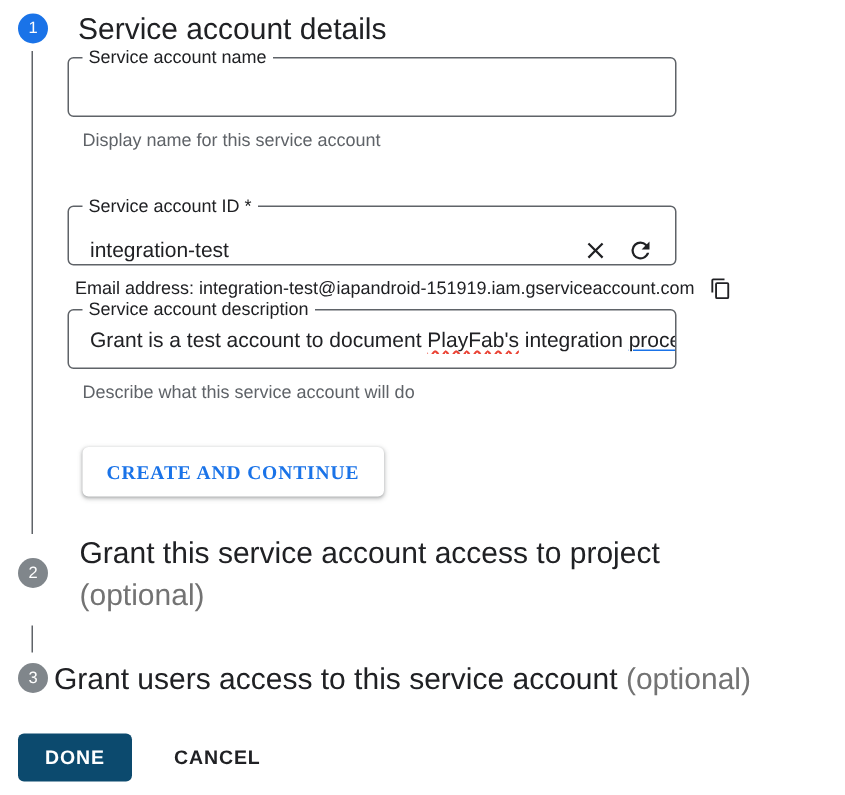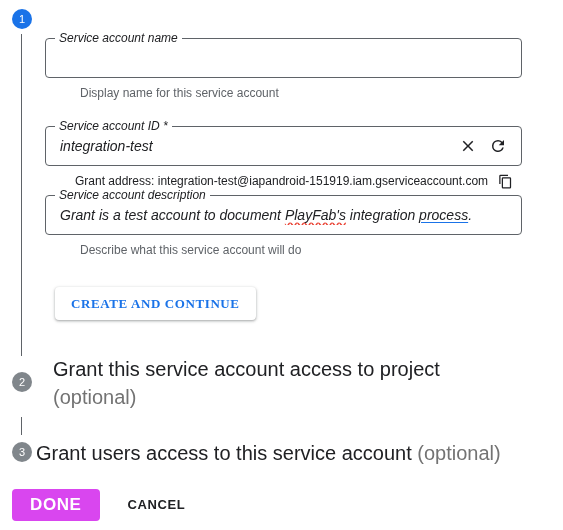--- a/index.html
+++ b/index.html
@@ -70,28 +70,27 @@
     position: absolute;
     left: 45px;
     top: 38px;
     width: 477px;
   }
 
   
   .field {
     position: relative;
     box-sizing: border-box;
-    width: 477px;
+    width: 406px;
     height: 40px;
     border: 1px solid #5f6368;
     border-radius: 4px;
     background: #ffffff;
     display: flex;
     align-items: center;
-    font-style: italic;
   }
   .field-label {
     position: absolute;
     top: -8px;
     left: 9px;
     background: #ffffff;
     padding: 0 4px;
     font-size: 12px;
     line-height: 14px;
     color: #202124;
@@ -118,21 +117,20 @@
     height: 18px;
     display: block;
     cursor: pointer;
   }
   .hint {
     font-size: 12px;
     line-height: 16px;
     color: #5f6368;
     padding-left: 10px;
     margin-top: 7px;
-    margin-left: 25px;
   }
   .hint.dark {
     color: #202124;
     display: flex;
     align-items: center;
     gap: 10px;
     padding-left: 5px;
   }
 
   
@@ -195,24 +193,24 @@
     top: 489px;
     display: flex;
     align-items: center;
   }
   .btn-primary {
     box-sizing: border-box;
     height: 32px;
     padding: 0 18px;
     border: none;
     border-radius: 4px;
-    background: #d946ef;
+    background: #0c4a6e;
     color: #ffffff;
     font-family: inherit;
-    font-size: 17px;
+    font-size: 13px;
     font-weight: 700;
     letter-spacing: .6px;
     line-height: 32px;
     cursor: pointer;
   }
   .btn-text {
     height: 32px;
     padding: 0 12px;
     margin-left: 16px;
     border: none;
@@ -224,49 +222,50 @@
     letter-spacing: .6px;
     line-height: 32px;
     cursor: pointer;
   }
 </style>
 </head>
 <body>
 
 <div id="step1" class="step">
   <div class="badge active">1</div>
+  <div class="step-title">Service account details</div>
 </div>
 
 <div class="connector" style="left:21px; top:34px; height:322px;"></div>
 
 <div id="step1-body">
 
   <div class="field">
     <span class="field-label">Service account name</span>
   </div>
   <div class="hint">Display name for this service account</div>
 
-  <div class="field" style="margin-top:25px;">
+  <div class="field" style="margin-top:36px;align-items:flex-end;">
     <span class="field-label">Service account ID *</span>
     <div class="field-value" placeholder="Service account ID">integration-test</div>
     <div class="field-icons">
       <span class="icon-btn">
         <svg viewBox="0 0 24 24" width="18" height="18">
           <path d="M19 6.41 17.59 5 12 10.59 6.41 5 5 6.41 10.59 12 5 17.59 6.41 19 12 13.41 17.59 19 19 17.59 13.41 12z" fill="#202124"></path>
         </svg>
       </span>
       <span class="icon-btn">
         <svg viewBox="0 0 24 24" width="18" height="18">
           <path d="M17.65 6.35A7.958 7.958 0 0 0 12 4a8 8 0 1 0 7.73 10h-2.08A6 6 0 1 1 12 6c1.66 0 3.14.69 4.22 1.78L13 11h7V4z" fill="#202124"></path>
         </svg>
       </span>
     </div>
   </div>
   <div class="hint dark">
-    <span><span>Grant address: </span><span>integration-test@iapandroid-151919.iam.gserviceaccount.com</span></span>
+    <span><span>Email address: </span><span>integration-test@iapandroid-151919.iam.gserviceaccount.com</span></span>
     <span class="icon-btn" style="width:15px;height:15px;">
       <svg viewBox="0 0 24 24" width="15" height="15">
         <path d="M16 1H4a2 2 0 0 0-2 2v13h2V3h12V1zm3 4H8a2 2 0 0 0-2 2v14a2 2 0 0 0 2 2h11a2 2 0 0 0 2-2V7a2 2 0 0 0-2-2zm0 16H8V7h11v14z" fill="#202124"></path>
       </svg>
     </span>
   </div>
 
   <div class="field" style="margin-top:6px;">
     <span class="field-label">Service account description</span>
     <div class="field-value" placeholder="Service account description"><span>Grant is a test account to document </span><span class="spellerr">PlayFab's</span><span> integration </span><span class="grammar">process</span><span>.</span></div>

